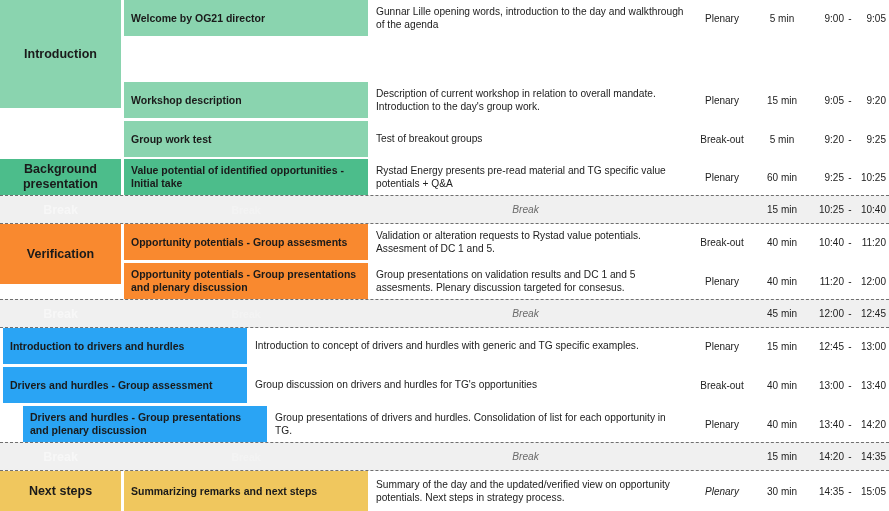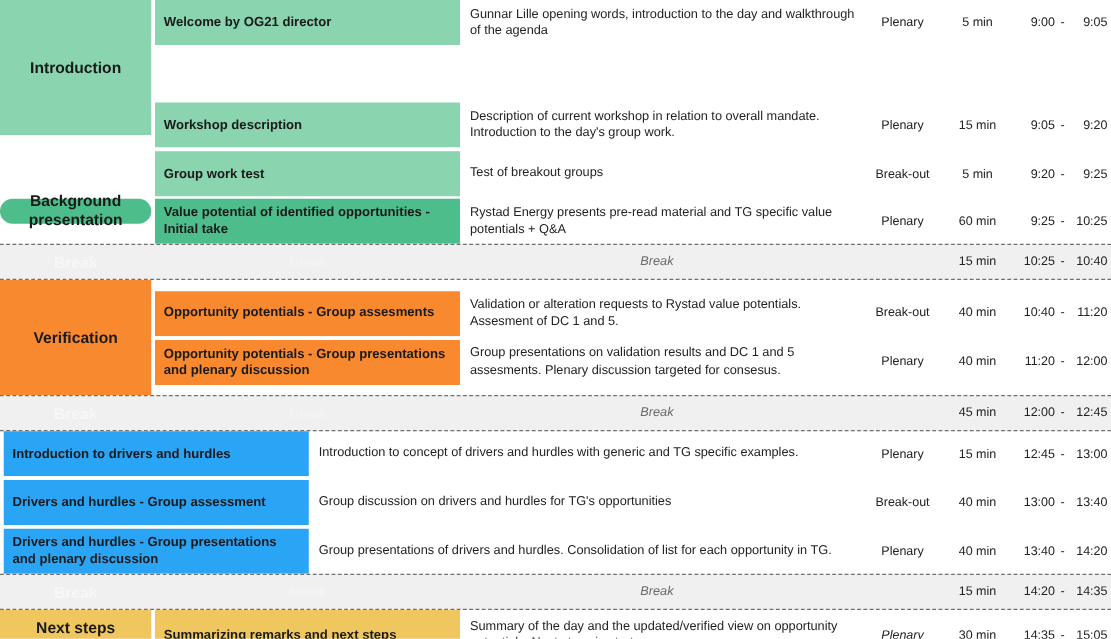--- a/index.html
+++ b/index.html
@@ -275,21 +275,21 @@
                 <span class="t-dash">-</span>
                 <span class="t-end">9:25</span>
               </div>
             </div>
           </div>
         </div>
       </div>
       <div class="spacer-2"></div>
       <div class="block">
         <div class="block-inner">
-          <div class="cat-cell" style="background: rgb(76, 189, 139); height: 20px; border-radius: 11px;">
+          <div class="cat-cell" style="background: rgb(76, 189, 139); height: 36px;">
             <span>Background presentation</span>
           </div>
           <div class="rows-col">
             <div class="act-row" style="height: 36px;">
               <div class="act-cell" style="background: rgb(76, 189, 139);">
                 <span>Value potential of identified opportunities - Initial take</span>
               </div>
               <div class="desc-cell">
                 <span>Rystad Energy presents pre-read material and TG specific value potentials + Q&amp;A</span>
               </div>
@@ -311,21 +311,21 @@
         <div class="sess-cell"></div>
         <div class="dur-cell">15 min</div>
         <div class="sch-cell">
           <span class="t-start">10:25</span>
           <span class="t-dash">-</span>
           <span class="t-end">10:40</span>
         </div>
       </div>
       <div class="block">
         <div class="block-inner">
-          <div class="cat-cell" style="background: rgb(249, 137, 47); height: 92px;">
+          <div class="cat-cell" style="background: rgb(249, 137, 47); height: 60px;">
             <span>Verification</span>
           </div>
           <div class="rows-col">
             <div class="act-row" style="height: 36px;">
               <div class="act-cell" style="background: rgb(249, 137, 47);">
                 <span>Opportunity potentials - Group assesments</span>
               </div>
               <div class="desc-cell">
                 <span>Validation or alteration requests to Rystad value potentials. Assesment of DC 1 and 5.</span>
               </div>
@@ -396,21 +396,21 @@
               </div>
               <div class="sess-cell">Break-out</div>
               <div class="dur-cell">40 min</div>
               <div class="sch-cell">
                 <span class="t-start">13:00</span>
                 <span class="t-dash">-</span>
                 <span class="t-end">13:40</span>
               </div>
             </div>
             <div class="spacer-3"></div>
-            <div class="act-row" style="height: 36px;">
+            <div class="act-row" style="height: 36px; margin-left: 20px;">
               <div class="act-cell" style="background: rgb(42, 164, 244);">
                 <span>Drivers and hurdles - Group presentations and plenary discussion</span>
               </div>
               <div class="desc-cell">
                 <span>Group presentations of drivers and hurdles. Consolidation of list for each opportunity in TG.</span>
               </div>
               <div class="sess-cell">Plenary</div>
               <div class="dur-cell">40 min</div>
               <div class="sch-cell">
                 <span class="t-start">13:40</span>
@@ -428,21 +428,21 @@
         <div class="sess-cell"></div>
         <div class="dur-cell">15 min</div>
         <div class="sch-cell">
           <span class="t-start">14:20</span>
           <span class="t-dash">-</span>
           <span class="t-end">14:35</span>
         </div>
       </div>
       <div class="block">
         <div class="block-inner">
-          <div class="cat-cell" style="background: rgb(240, 199, 94); height: 28px;">
+          <div class="cat-cell" style="background: rgb(240, 199, 94); height: 40px;">
             <span>Next steps</span>
           </div>
           <div class="rows-col">
             <div class="act-row" style="height: 40px;">
               <div class="act-cell" style="background: rgb(240, 199, 94);">
                 <span>Summarizing remarks and next steps</span>
               </div>
               <div class="desc-cell">
                 <span>Summary of the day and the updated/verified view on opportunity potentials. Next steps in strategy process.</span>
               </div>

